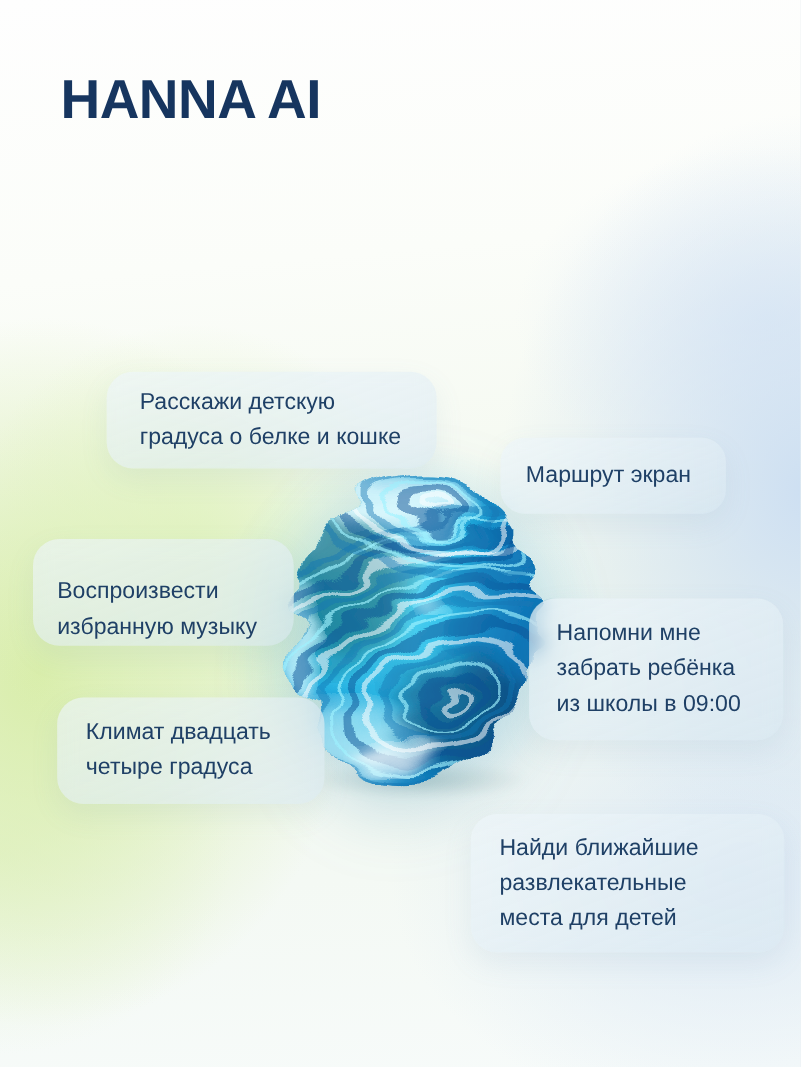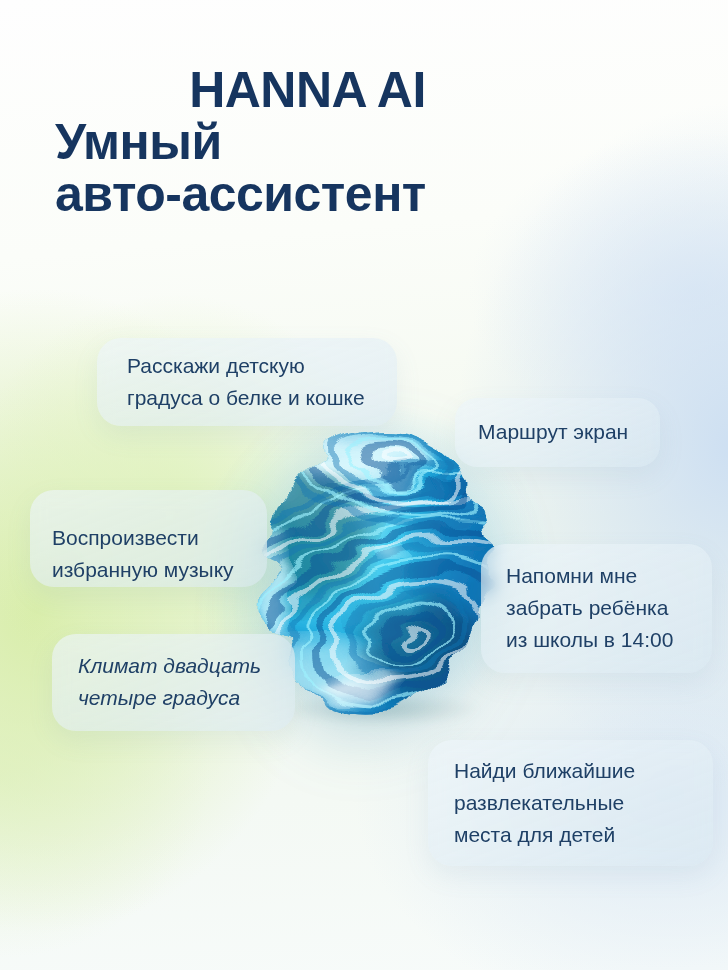--- a/index.html
+++ b/index.html
@@ -49,21 +49,21 @@
     backdrop-filter:blur(8px) saturate(0.85);
     box-shadow:0 10px 26px rgba(110,150,180,0.10);
     color:#1F4066;
     font-size:21px;line-height:32px;
     white-space:pre-line;
   }
   .b1{left:97px; top:338px; width:300px;height:88px; padding:12px 24px 12px 30px;}
   .b2{left:455px;top:398px; width:205px;height:69px; padding:18px 18px 19px 23px;border-radius:22px;}
   .b3{left:30px; top:490px; width:237px;height:97px; padding:32px 18px 17px 22px;}
   .b4{left:481px;top:544px; width:231px;height:129px;padding:16px 16px 17px 25px;}
-  .b5{left:52px; top:634px; width:243px;height:97px; padding:16px 18px 17px 26px;font-style:italic;}
+  .b5{left:52px; top:634px; width:243px;height:97px; padding:16px 18px 17px 26px;}
   .b6{left:122px;top:752px; width:240px;height:68px; padding:18px 18px 18px 26px;}
   .b7{left:428px;top:740px; width:285px;height:126px;padding:15px 18px 15px 26px;}
 
   
   .orb{
     position:absolute;left:243px;top:427px;width:260px;height:295px;
   }
   .orb svg{
     width:100%;height:100%;
     filter:drop-shadow(0 20px 32px rgba(55,135,180,0.28));
@@ -74,24 +74,20 @@
     filter:blur(4px);
   }
 </style>
 </head>
 <body>
 
 <div class="stage">
 
   <header class="title-block">
     <h1>HANNA AI</h1>
-    <div class="subtitle">
-      <span>Умный</span>
-      <span>авто-ассистент</span>
-    </div>
   </header>
 
   <div class="orb-shadow"></div>
 
   <div class="orb">
     <svg viewBox="0 0 260 295" xmlns="http://www.w3.org/2000/svg">
       <defs>
         <radialGradient id="baseGrad" cx="42%" cy="40%" r="75%">
           <stop offset="0%" stop-color="#6ADFF6"></stop>
           <stop offset="25%" stop-color="#3CC6EC"></stop>
@@ -174,20 +170,20 @@
     </svg>
   </div>
 
   <div class="bubble b1">Расскажи детскую
 градуса о белке и кошке</div>
   <div class="bubble b2">Маршрут экран</div>
   <div class="bubble b3">Воспроизвести
 избранную музыку</div>
   <div class="bubble b4">Напомни мне
 забрать ребёнка
-из школы в 14:00</div>
+из школы в 09:00</div>
   <div class="bubble b5">Климат двадцать
 четыре градуса</div>
   <div class="bubble b7">Найди ближайшие
 развлекательные
 места для детей</div>
 
 </div>
 
 </body></html>

